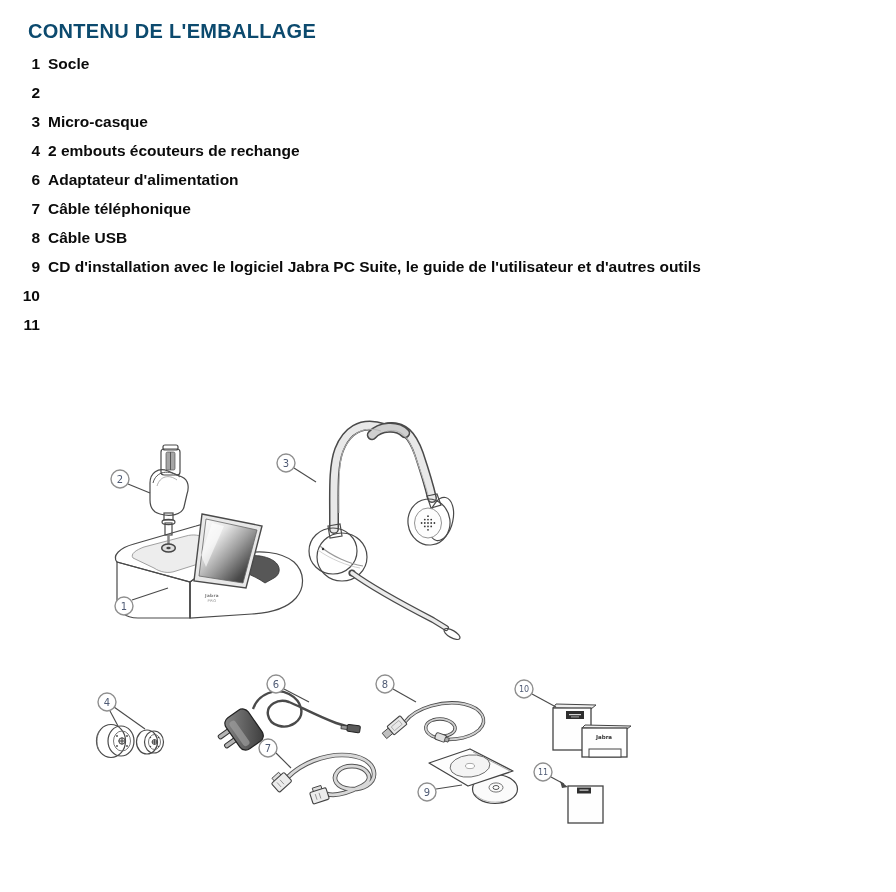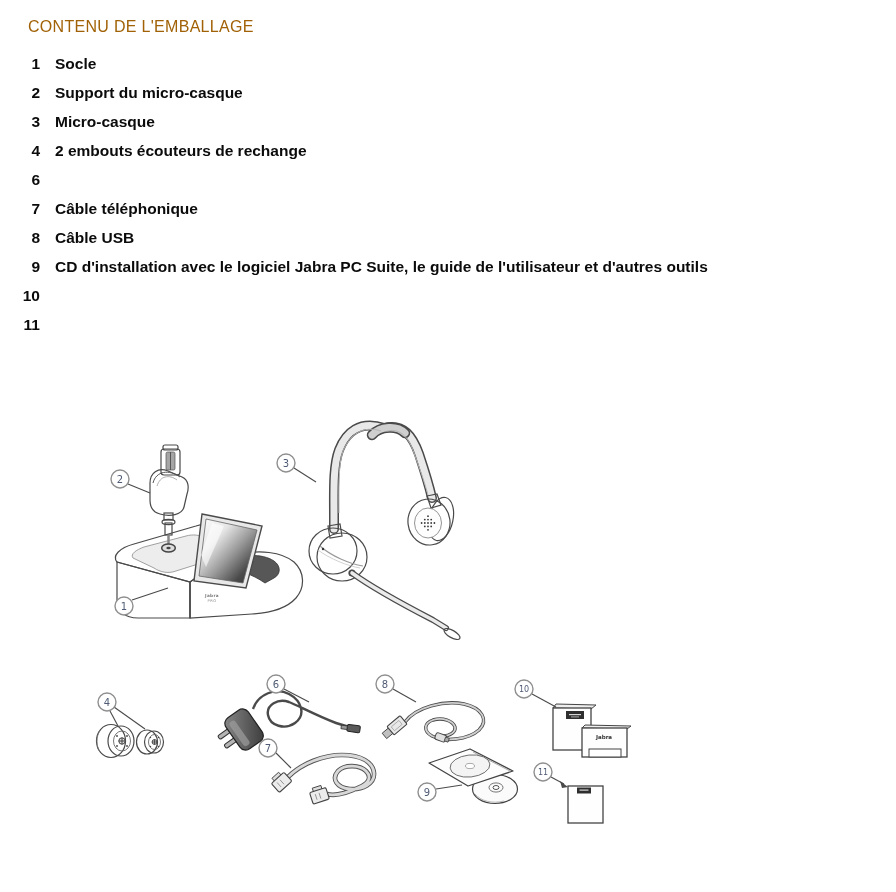--- a/index.html
+++ b/index.html
@@ -1,56 +1,56 @@
 <!DOCTYPE html>
 <html><head>
 <meta charset="utf-8">
 <style>
   html,body{margin:0;padding:0;background:#ffffff;}
   body{width:896px;height:892px;position:relative;overflow:hidden;
        font-family:"Liberation Sans",sans-serif;color:#111;}
-  .page-title{position:absolute;left:28px;top:7px;font-size:16px;font-weight:400;
-       color:#a16207;letter-spacing:.3px;white-space:nowrap;}
+  .page-title{position:absolute;left:28px;top:7px;font-size:20px;font-weight:700;
+       color:#0c4a6e;letter-spacing:.3px;white-space:nowrap;}
   .pack-list{position:absolute;left:0;top:49px;width:896px;}
   .row{display:flex;align-items:center;height:29px;font-weight:bold;
        font-size:15.5px;color:#0b0b0b;}
   .num{flex:0 0 40px;width:40px;text-align:right;}
-  .lbl{margin-left:15px;white-space:nowrap;}
+  .lbl{margin-left:8px;white-space:nowrap;}
   .figure-wrap{position:absolute;left:0;top:395px;width:896px;height:470px;}
   svg text{font-family:"DejaVu Sans","Liberation Sans",sans-serif;}
   .co-circle{fill:#fff;stroke:#8f8f8f;stroke-width:1.4;}
   .co-num{fill:#4f5b75;font-size:10px;text-anchor:middle;}
   .co-num2{fill:#4f5b75;font-size:8px;text-anchor:middle;}
   .ldr{stroke:#4a4a4a;stroke-width:1.1;fill:none;}
   .ln{stroke:#4a4a4a;stroke-width:1.2;fill:none;}
 </style>
 </head>
 <body>
 
 <h1 class="page-title">CONTENU DE L'EMBALLAGE</h1>
 
 <div class="pack-list">
   <div class="row">
       <span class="num">1</span>
       <span class="lbl">Socle</span>
     </div>
   <div class="row">
       <span class="num">2</span>
-      <span class="lbl">Support du micro-casque</span>
     </div>
   <div class="row">
       <span class="num">3</span>
       <span class="lbl">Micro-casque</span>
     </div>
   <div class="row">
       <span class="num">4</span>
       <span class="lbl">2 embouts écouteurs de rechange</span>
     </div>
   <div class="row">
       <span class="num">6</span>
+      <span class="lbl">Adaptateur d'alimentation</span>
     </div>
   <div class="row">
       <span class="num">7</span>
       <span class="lbl">Câble téléphonique</span>
     </div>
   <div class="row">
       <span class="num">8</span>
       <span class="lbl">Câble USB</span>
     </div>
   <div class="row">

